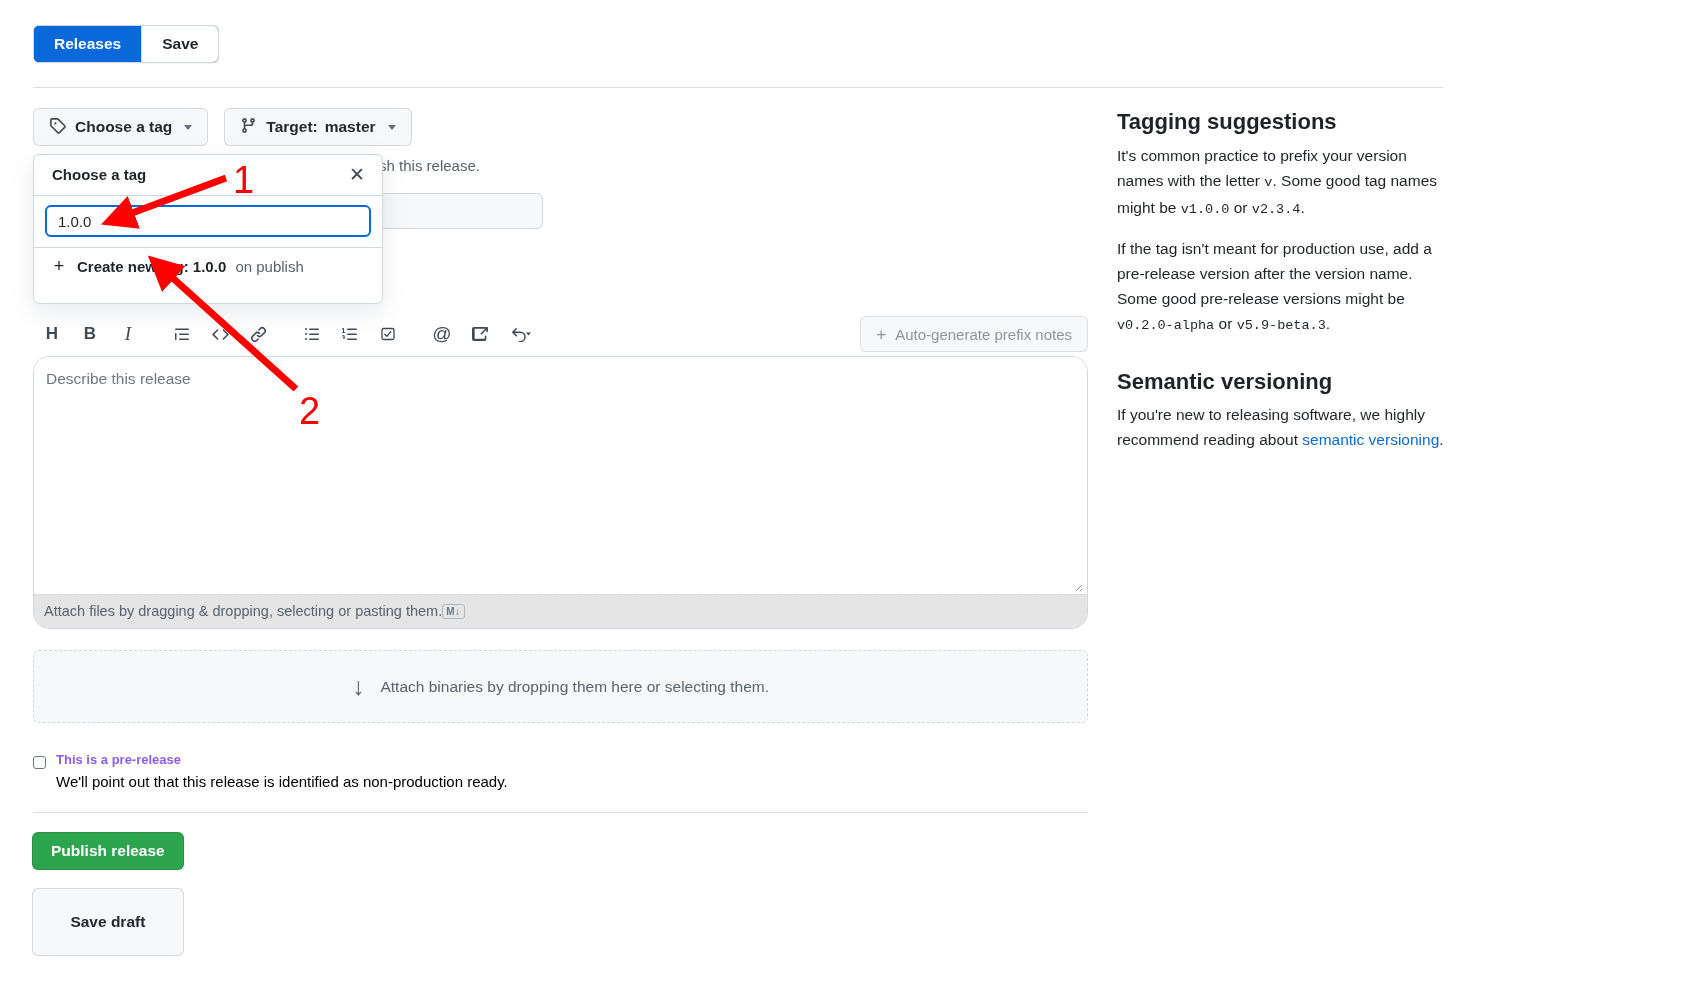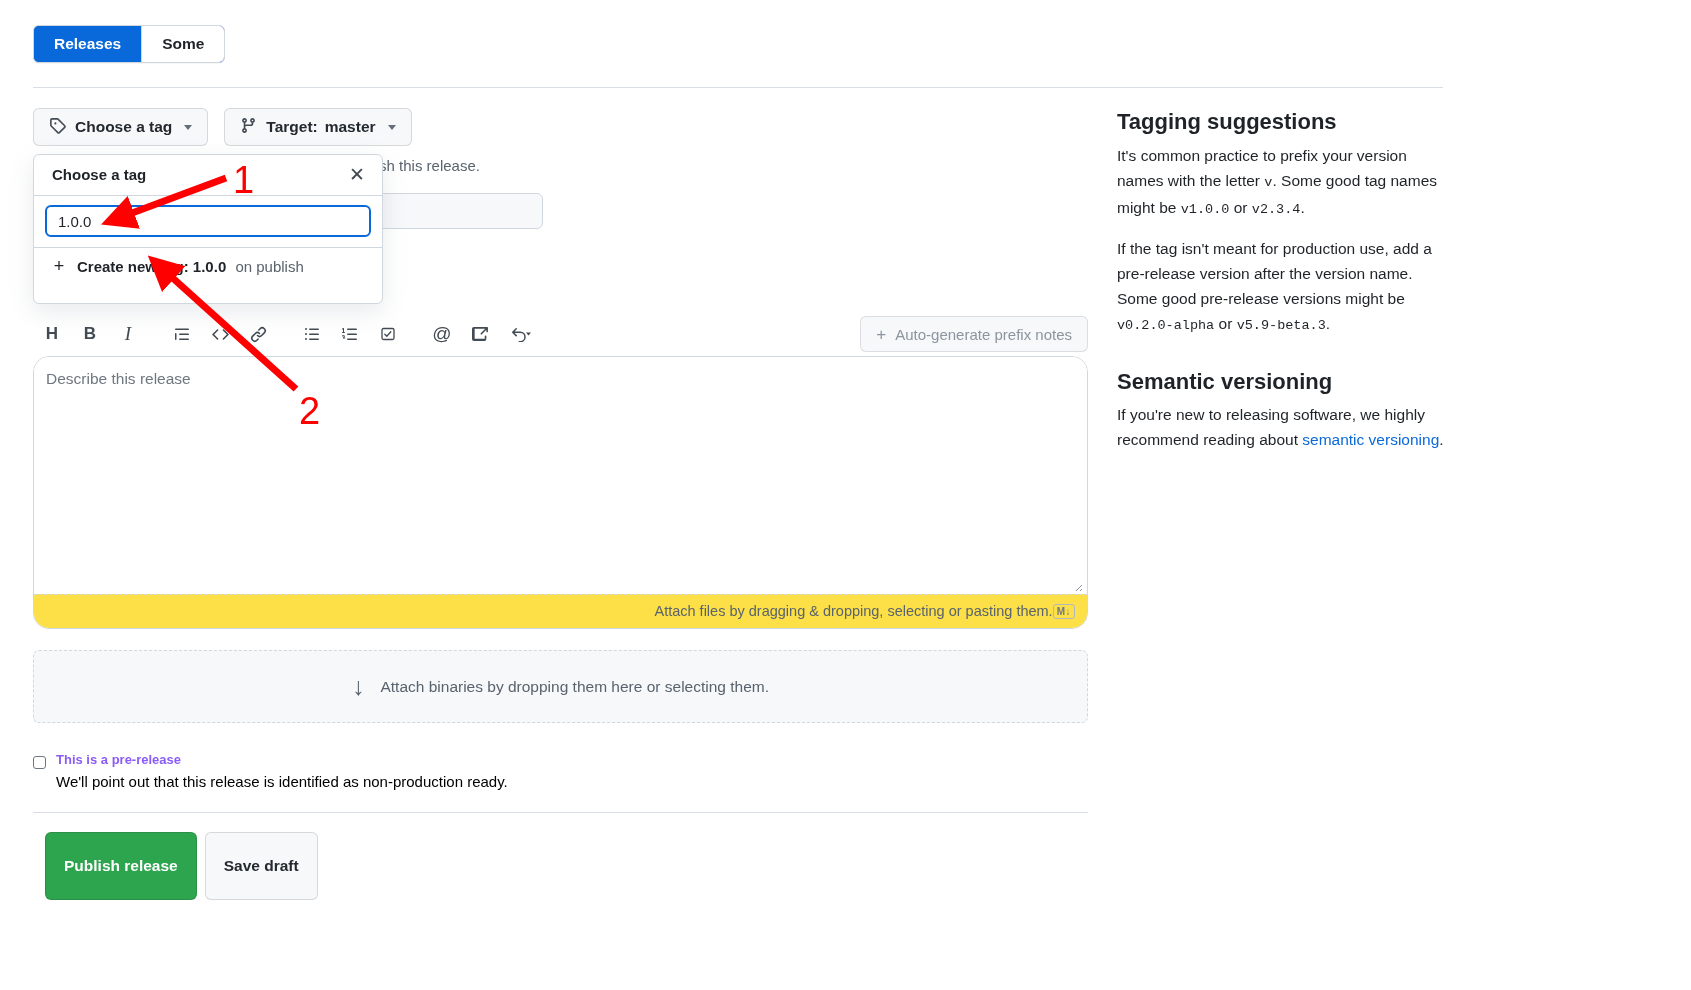--- a/index.html
+++ b/index.html
@@ -253,24 +253,24 @@
     position: relative;
     height: 0;
   }
   .md-resize svg {
     position: absolute;
     right: 4px;
     top: -14px;
   }
   .md-footer {
     border-top: 1px dashed #d0d7de;
-    background: #fde047;
-    display: flex;
-    align-items: center;
-    justify-content: flex-end;
+    background: #e5e5e5;
+    display: flex;
+    align-items: center;
+    justify-content: flex-start;
     padding: 8px 12px 9px 10px;
     font-size: 14.5px;
     color: #59636e;
   }
   .md-badge {
     display: inline-flex;
     align-items: center;
     justify-content: center;
     border: 1px solid #afb8c1;
     border-radius: 3px;
@@ -348,24 +348,25 @@
     left: 33px;
     top: 812px;
     width: 1055px;
     height: 1px;
     background: #d8dee4;
   }
 
   
   .footer-btns {
     position: absolute;
-    left: 45px;
+    left: 32px;
     top: 832px;
     display: flex;
-    gap: 8px;
+    gap: 18px;
+    flex-direction: column;
   }
   .btn-primary {
     background: #2da44e;
     border: 1px solid rgba(27,31,36,0.15);
     border-radius: 6px;
     color: #ffffff;
     font-size: 15.5px;
     font-weight: bold;
     padding: 9px 18px;
     cursor: pointer;
@@ -428,21 +429,21 @@
     pointer-events: none;
   }
 </style>
 </head>
 <body>
 
 <div id="screen">
 
   <div class="tabs">
     <div class="tab active">Releases</div>
-    <div class="tab">Some</div>
+    <div class="tab">Save</div>
   </div>
   <div class="top-divider"></div>
 
   <div class="btn-row">
     <div class="gh-btn">
       <span>
         <svg width="17" height="17" viewBox="0 0 16 16" fill="#424a53">
             <path d="M1 7.775V2.75C1 1.784 1.784 1 2.75 1h5.025c.464 0 .91.184 1.238.513l6.25 6.25a1.75 1.75 0 0 1 0 2.474l-5.026 5.026a1.75 1.75 0 0 1-2.474 0l-6.25-6.25A1.752 1.752 0 0 1 1 7.775Zm1.5 0c0 .066.026.13.073.177l6.25 6.25a.25.25 0 0 0 .354 0l5.025-5.025a.25.25 0 0 0 0-.354l-6.25-6.25a.25.25 0 0 0-.177-.073H2.75a.25.25 0 0 0-.25.25ZM6 5a1 1 0 1 1 0 2 1 1 0 0 1 0-2Z"></path>
           </svg>
       </span>

